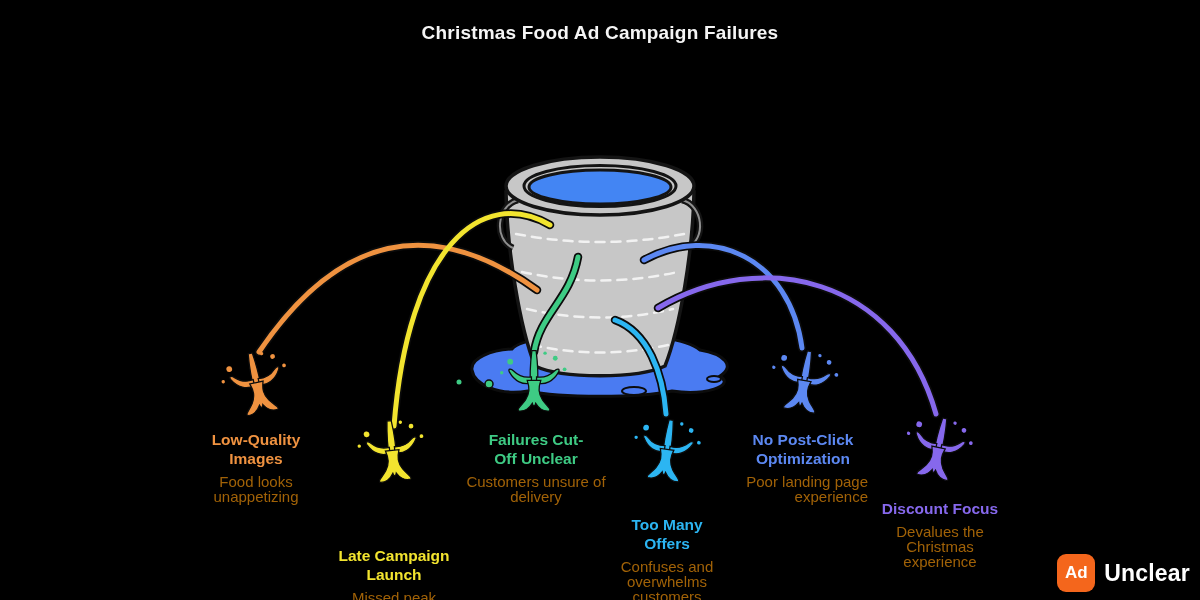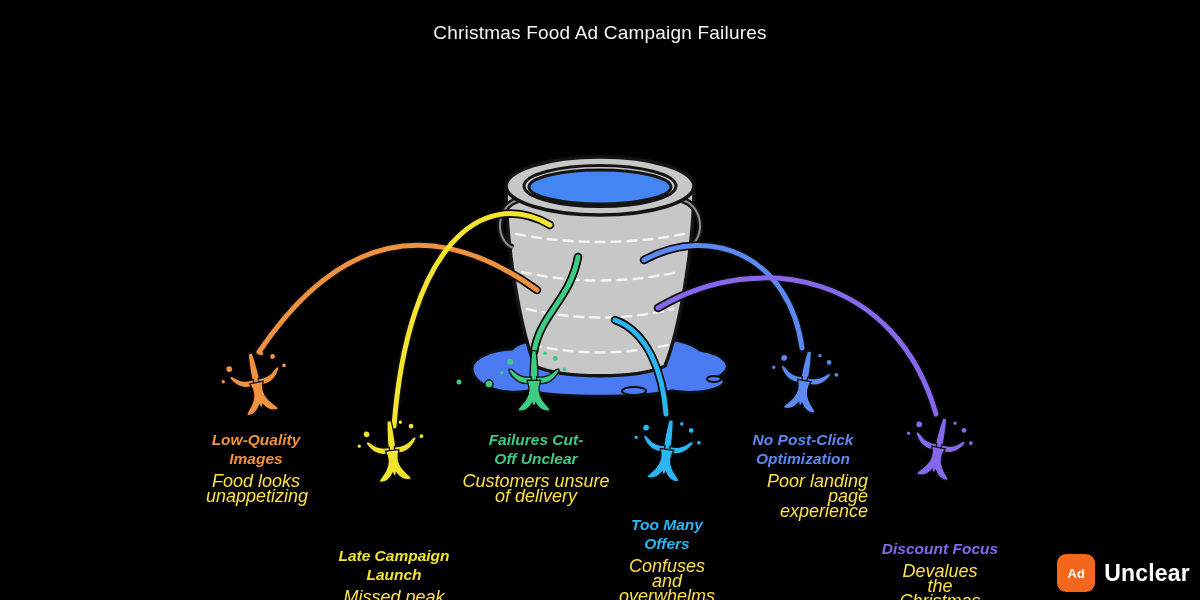--- a/index.html
+++ b/index.html
@@ -2,36 +2,36 @@
 <html><head>
 <meta charset="utf-8">
 <style>
   html,body{margin:0;padding:0;background:#000;}
   .canvas{
     position:relative;width:1200px;height:600px;background:#000;overflow:hidden;
     font-family:"Liberation Sans",sans-serif;
   }
   .main-title{
     position:absolute;top:22px;left:0;width:100%;text-align:center;
-    color:#f5f5f5;font-size:19px;font-weight:400;letter-spacing:.2px;
+    color:#f5f5f5;font-size:19px;font-weight:700;letter-spacing:.2px;
   }
   svg{position:absolute;top:0;left:0;}
-  .label{position:absolute;transform:translateX(-50%);text-align:center;font-style:italic;}
+  .label{position:absolute;transform:translateX(-50%);text-align:center;}
   .label-title{
     font-weight:700;font-size:15.5px;line-height:19px;margin:0 auto;
   }
   .label-desc{
-    color:#fde047;font-size:18px;line-height:15px;margin:6px auto 0;font-weight:400;
+    color:#a16207;font-size:15px;line-height:15px;margin:6px auto 0;font-weight:400;
   }
   .brand{
     position:absolute;right:10px;bottom:8px;display:flex;align-items:center;gap:9px;
   }
   .brand-mark{
     width:38px;height:38px;border-radius:9px;display:flex;align-items:center;justify-content:center;
-    color:#fff;font-weight:700;font-size:13px;
+    color:#fff;font-weight:700;font-size:17px;
   }
   .brand-name{color:#fff;font-weight:700;font-size:23px;letter-spacing:.2px;}
 </style>
 </head>
 <body>
 
 <div class="canvas">
 
   <div class="main-title">Christmas Food Ad Campaign Failures</div>
 
@@ -119,21 +119,21 @@
   </div>
   <div class="label" style="left:667px;top:498px;">
     <div class="label-title" style="width: 100px; color: rgb(44, 181, 242); margin-top: 17px;">Too Many Offers</div>
     <div class="label-desc" style="width:100px;">Confuses and overwhelms customers</div>
   </div>
   <div class="label" style="left:803px;top:430px;">
     <div class="label-title" style="width: 140px; color: rgb(92, 136, 242);">No Post-Click Optimization</div>
     <div class="label-desc" style="width:130px;text-align:right;">Poor landing page experience</div>
   </div>
   <div class="label" style="left:940px;top:499px;">
-    <div class="label-title" style="width: 140px; color: rgb(134, 104, 236); margin-top: 40px;">Discount Focus</div>
+    <div class="label-title" style="width: 140px; color: rgb(134, 104, 236);">Discount Focus</div>
     <div class="label-desc" style="width:95px;">Devalues the Christmas experience</div>
   </div>
 
   <div class="brand">
     <div class="brand-mark" style="background: rgb(244, 102, 28);">Ad</div>
     <div class="brand-name">Unclear</div>
   </div>
 
 </div>
 

